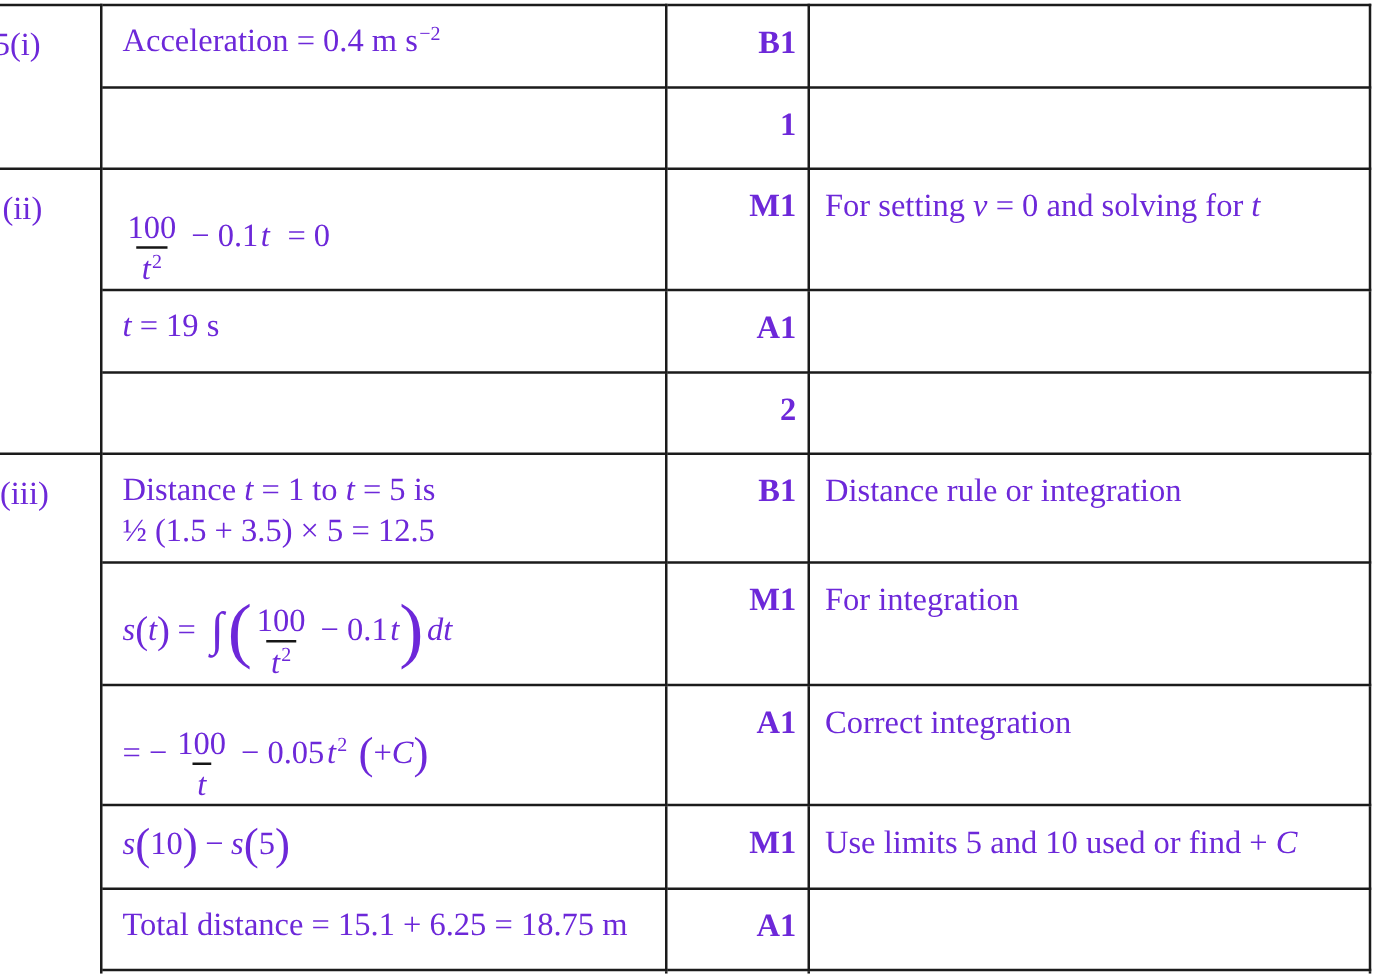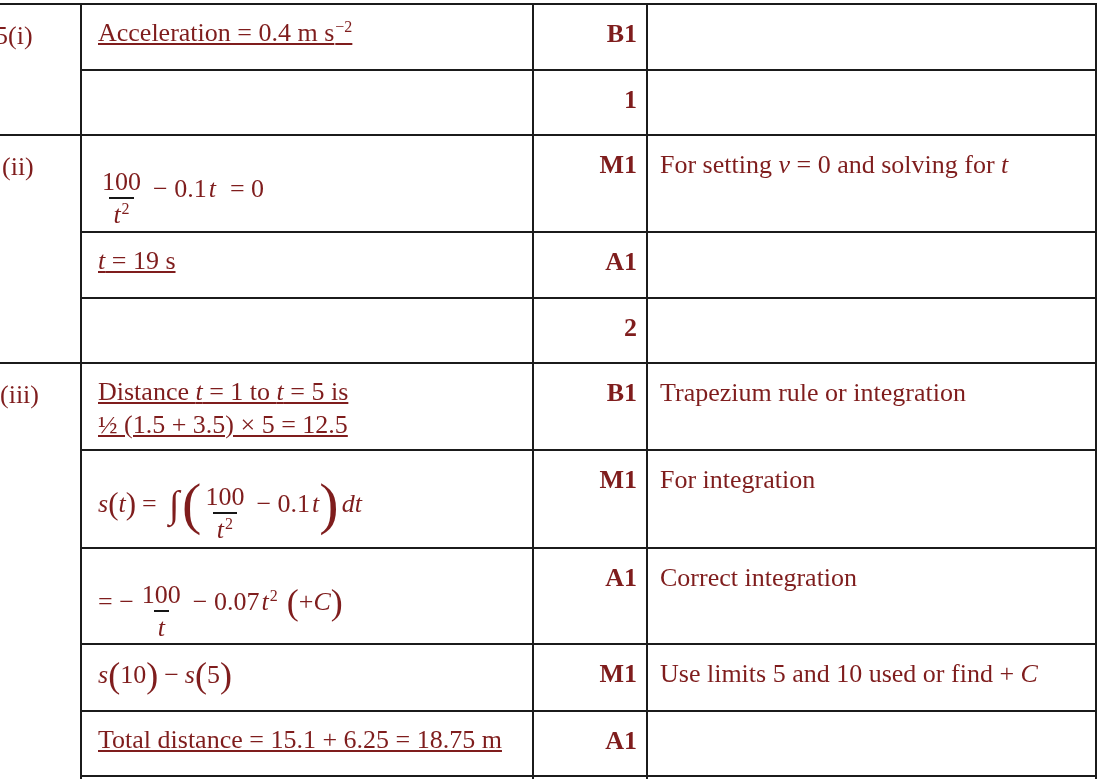--- a/index.html
+++ b/index.html
@@ -1,28 +1,28 @@
 <!DOCTYPE html>
 <html><head>
 <meta charset="utf-8">
 <style>
   html, body { margin:0; padding:0; background:#ffffff; }
   .page {
     position:relative; width:1100px; height:779px; overflow:hidden;
-    background:#ffffff; color:#7f1d1d;
+    background:#ffffff; color:#6d28d9;
     font-family:"Liberation Serif","DejaVu Serif",serif;
     font-size:26px; line-height:1.25;
   }
   table.ms {
     border-collapse:collapse; table-layout:fixed;
     margin:3px 0 0 0; border:2px solid #1b1b1b; border-left:none;
   }
   td { border:2px solid #1b1b1b; vertical-align:top; padding:0; }
   td.part { border-left:none; padding:15px 0 0 2px; }
-  td.work { padding:12px 8px 0 16px;text-decoration:underline; }
+  td.work { padding:12px 8px 0 16px; }
   td.mark { padding:13px 9px 18px 0; text-align:right; font-weight:bold; }
   td.comm { padding:13px 8px 0 12px; }
   .lbl-shift { margin-left:-7px; white-space:nowrap; }
   .it { font-style:italic; }
   sup.sp { font-size:16px; line-height:0; vertical-align:9px; margin-left:1px; }
   .eq { display:inline-flex; align-items:center; white-space:pre; }
   .eq > span { flex:none; line-height:1; }
   .frac { display:inline-flex; flex-direction:column; align-items:center; }
   .frac .num { display:block; padding:0 4px 2px 4px; line-height:1.05;margin-top:20px; }
   .frac .den { display:block; border-top:2px solid #161616; padding:2px 4px 0 4px; line-height:1.1; }
@@ -99,21 +99,21 @@
 
     <tr style="height:87px">
       <td class="part" rowspan="6">
         <div style="margin-left:-2px">(iii)</div>
       </td>
       <td class="work">
         <span><span>Distance </span><span class="it">t</span><span> = 1 to </span><span class="it">t</span><span> = 5 is</span><span class="line2">½ (1.5 + 3.5) × 5 = 12.5</span></span>
       </td>
       <td class="mark">B1</td>
       <td class="comm">
-        <span>Trapezium rule or integration</span>
+        <span>Distance rule or integration</span>
       </td>
     </tr>
 
     <tr style="height:98px">
       <td class="work">
         <span class="eq">
           <span class="it">s</span><span class="p31">(</span><span class="it">t</span><span class="p31">)</span><span class="mo">=</span><span class="intg">∫</span><span class="p60">(</span>
           <span class="frac"><span class="num">100</span><span class="den"><span class="it">t</span><sup class="sp">2</sup></span></span>
           <span class="mo-tight">− 0.1</span><span class="it">t</span><span class="p60">)</span><span class="it" style="margin-left:3px">dt</span>
         </span>
@@ -122,21 +122,21 @@
       <td class="comm">
         <span>For integration</span>
       </td>
     </tr>
 
     <tr style="height:94px">
       <td class="work">
         <span class="eq">
           <span>= −</span>
           <span class="frac" style="margin-left:4px"><span class="num">100</span><span class="den it">t</span></span>
-          <span class="mo-tight">− 0.07</span><span><span class="it">t</span><sup class="sp">2</sup></span>
+          <span class="mo-tight">− 0.05</span><span><span class="it">t</span><sup class="sp">2</sup></span>
           <span class="p36" style="margin-left:9px">(</span><span><span>+</span><span class="it">C</span></span><span class="p36">)</span>
         </span>
       </td>
       <td class="mark">A1</td>
       <td class="comm">
         <span>Correct integration</span>
       </td>
     </tr>
 
     <tr style="height:67px">

